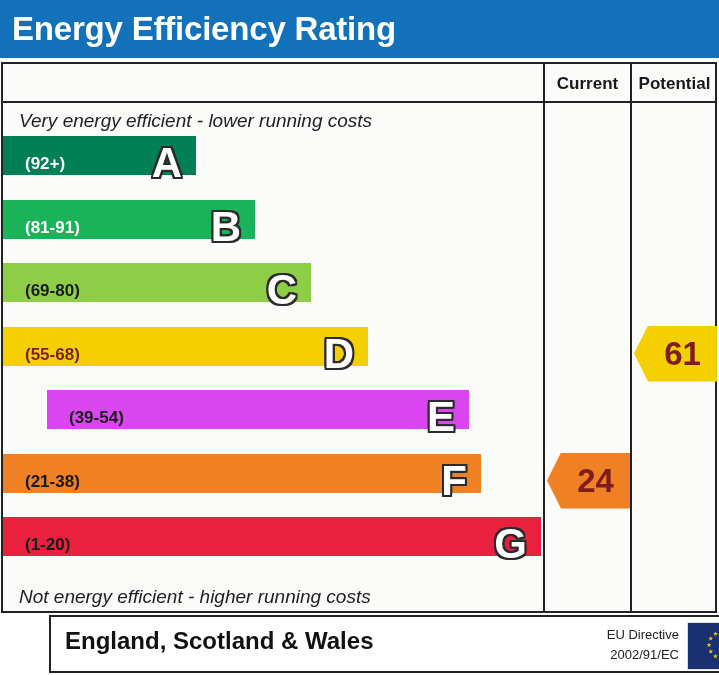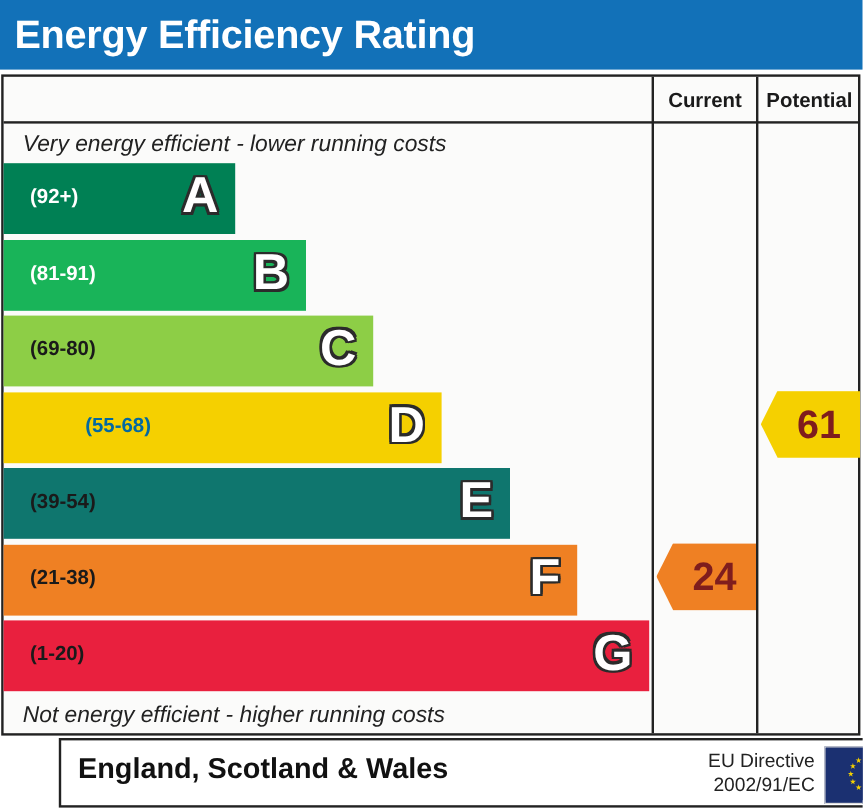--- a/index.html
+++ b/index.html
@@ -104,21 +104,21 @@
   .bands {
     position: absolute;
     left: 0;
     top: 72px;
     width: 540px;
     height: 444px;
   }
   .band {
     position: absolute;
     left: 0;
-    height: 59px;
+    height: 39px;
     box-sizing: border-box;
   }
   .band .range {
     position: absolute;
     left: 22px;
     top: 0;
     height: 55px;
     line-height: 55px;
     font-size: 17px;
     font-weight: bold;
@@ -179,21 +179,21 @@
     font-size: 24px;
     font-weight: bold;
     color: #111111;
     white-space: nowrap;
   }
   .directive {
     position: absolute;
     left: 520px;
     top: 8px;
     width: 108px;
-    font-size: 16px;
+    font-size: 13px;
     color: #222222;
     text-align: right;
     line-height: 20px;
   }
   .eu-flag {
     position: absolute;
     left: 636px;
     top: 5px;
     width: 70px;
     height: 46px;
@@ -230,24 +230,24 @@
         </div>
         <div class="band" style="top: 63.5px; width: 252px; background: rgb(25, 180, 89); text-align: center;">
           <span class="range" style="color: rgb(255, 255, 255);">(81-91)</span>
           <span class="letter" style="right: 14px;">B</span>
         </div>
         <div class="band" style="top: 127px; width: 308px; background: rgb(141, 206, 70);">
           <span class="range" style="color: rgb(26, 26, 26); text-align: center;">(69-80)</span>
           <span class="letter" style="right: 14px;">C</span>
         </div>
         <div class="band" style="top: 190.5px; width: 365px; background: rgb(245, 208, 0);">
-          <span class="range" style="color: #0369a1; margin-left: 46px;">(55-68)</span>
+          <span class="range" style="color: #7f1d1d;">(55-68)</span>
           <span class="letter" style="right: 14px;">D</span>
         </div>
-        <div class="band" style="top: 254px; width: 422px; background: #0f766e;">
+        <div class="band" style="top: 254px; width: 422px; background: #d946ef; margin-left: 44px;">
           <span class="range" style="color: rgb(26, 26, 26);">(39-54)</span>
           <span class="letter" style="right: 14px;">E</span>
         </div>
         <div class="band" style="top: 317.5px; width: 478px; background: rgb(239, 128, 35);">
           <span class="range" style="color: rgb(26, 26, 26);">(21-38)</span>
           <span class="letter" style="right: 14px;">F</span>
         </div>
         <div class="band" style="top: 381px; width: 538px; background: rgb(233, 32, 62);">
           <span class="range" style="color: rgb(26, 26, 26);">(1-20)</span>
           <span class="letter" style="right: 14px;">G</span>

